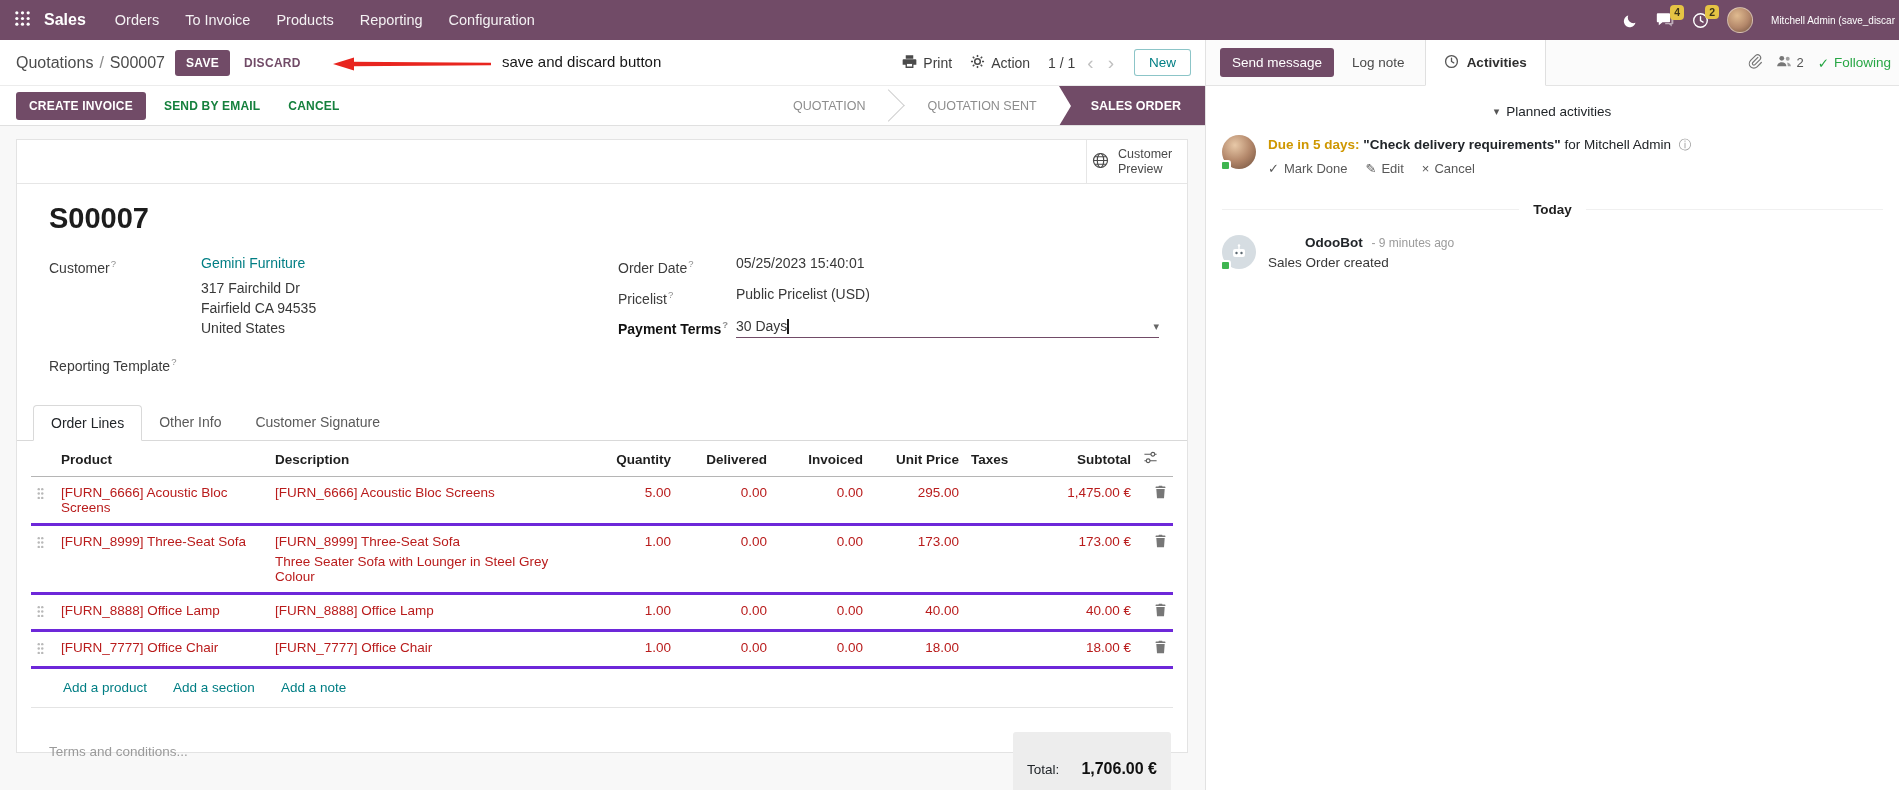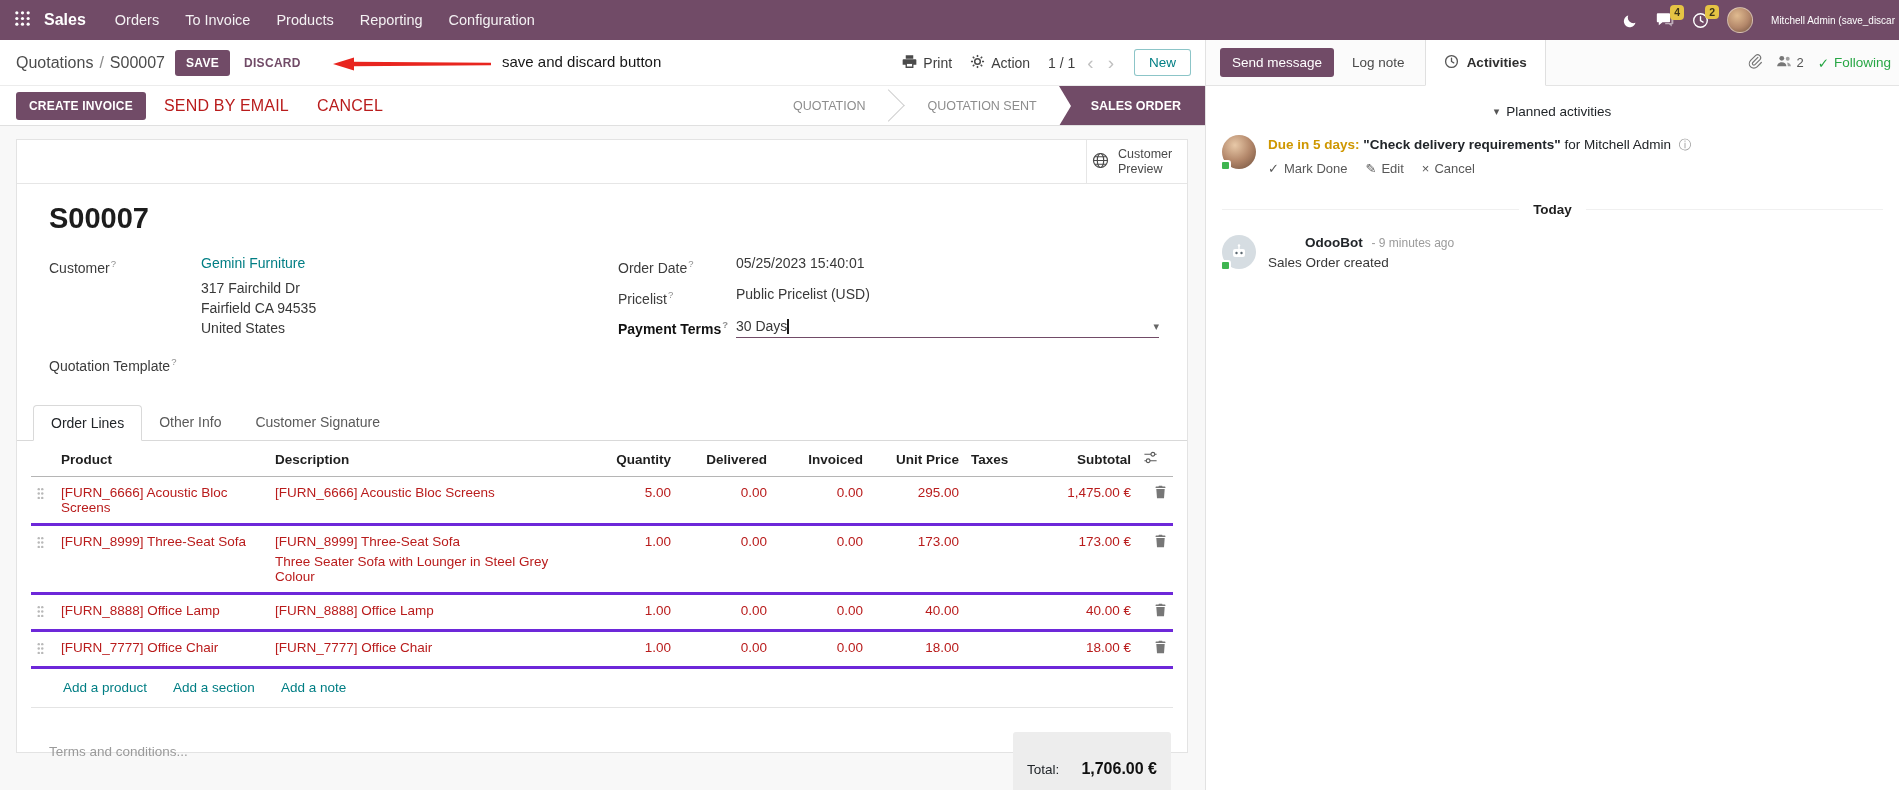--- a/index.html
+++ b/index.html
@@ -37,21 +37,21 @@
   .pager { display:flex; align-items:center; gap:10px; }
   .pager-arrow { color:#c0c0c0; font-size:19px; line-height:1; padding:0 2px; }
   .btn-new { color:#017e84; border:1px solid rgba(1,126,132,.45); background:#fff; padding:5px 14px; border-radius:3px; font-size:13.5px; }
   .annotation-arrow { position:absolute; left:333px; top:15px; }
   .annotation-text { position:absolute; left:502px; top:13px; font-size:15px; color:#161616; }
 
   
   .statusbar { height:40px; background:#fff; border-bottom:1px solid #e0e0e0; display:flex; justify-content:space-between; padding-left:16px; overflow:hidden; }
   .sb-left { display:flex; align-items:center; gap:8px; }
   .btn-primary { background:#714B67; color:#fff; font-size:12px; font-weight:700; padding:7px 13px; border-radius:3px; letter-spacing:.2px; }
-  .btn-flat { color:#b91c1c; font-weight:400; font-size:16px; padding:7px 10px; letter-spacing:.2px; }
+  .btn-flat { color:#15803d; font-weight:700; font-size:12px; padding:7px 10px; letter-spacing:.2px; }
   .status-steps { display:flex; height:100%; overflow:hidden; }
   .step { display:flex; align-items:center; padding:0 22px; font-size:12.5px; color:#8d8d8d; background:#fff; position:relative; }
   .chev { width:18px; background:#fff; display:flex; align-items:center; justify-content:center; }
   .chev::before { content:""; width:22px; height:22px; border-top:1px solid #cfcfcf; border-right:1px solid #cfcfcf; transform:rotate(45deg); margin-left:-16px; flex:none; }
   .step.active { background:#714B67; color:#fff; padding:0 24px 0 32px; font-weight:600; }
   .step.active::before { content:""; position:absolute; left:0; top:0; width:0; height:0; border-top:20px solid transparent; border-bottom:20px solid transparent; border-left:12px solid #fff; }
 
   
   .formarea { flex:1; background:#f8f8f8; padding:13px 0 0 16px; overflow:hidden; }
   .sheet { width:1172px; height:614px; background:#fff; border:1px solid #e3e3e3; }
@@ -294,21 +294,21 @@
                 </div>
               <div class="field-row">
                   <span class="field-label"></span>
                   <span class="field-value" data-interactable="false">Fairfield CA 94535</span>
                 </div>
               <div class="field-row">
                   <span class="field-label"></span>
                   <span class="field-value" data-interactable="false">United States</span>
                 </div>
               <div class="field-row qt-row">
-                <span class="field-label" data-interactable="false"><span>Quotation Template</span><span class="help-sup" data-interactable="false">?</span></span>
+                <span class="field-label" data-interactable="false"><span>Reporting Template</span><span class="help-sup" data-interactable="false">?</span></span>
                 <span class="field-value" data-interactable="true"></span>
               </div>
             </div>
 
             <div class="fgroup-right">
               <div class="field-row">
                 <span class="field-label" data-interactable="false"><span>Order Date</span><span class="help-sup" data-interactable="false">?</span></span>
                 <span class="field-value" data-interactable="true">05/25/2023 15:40:01</span>
               </div>
               <div class="field-row">

